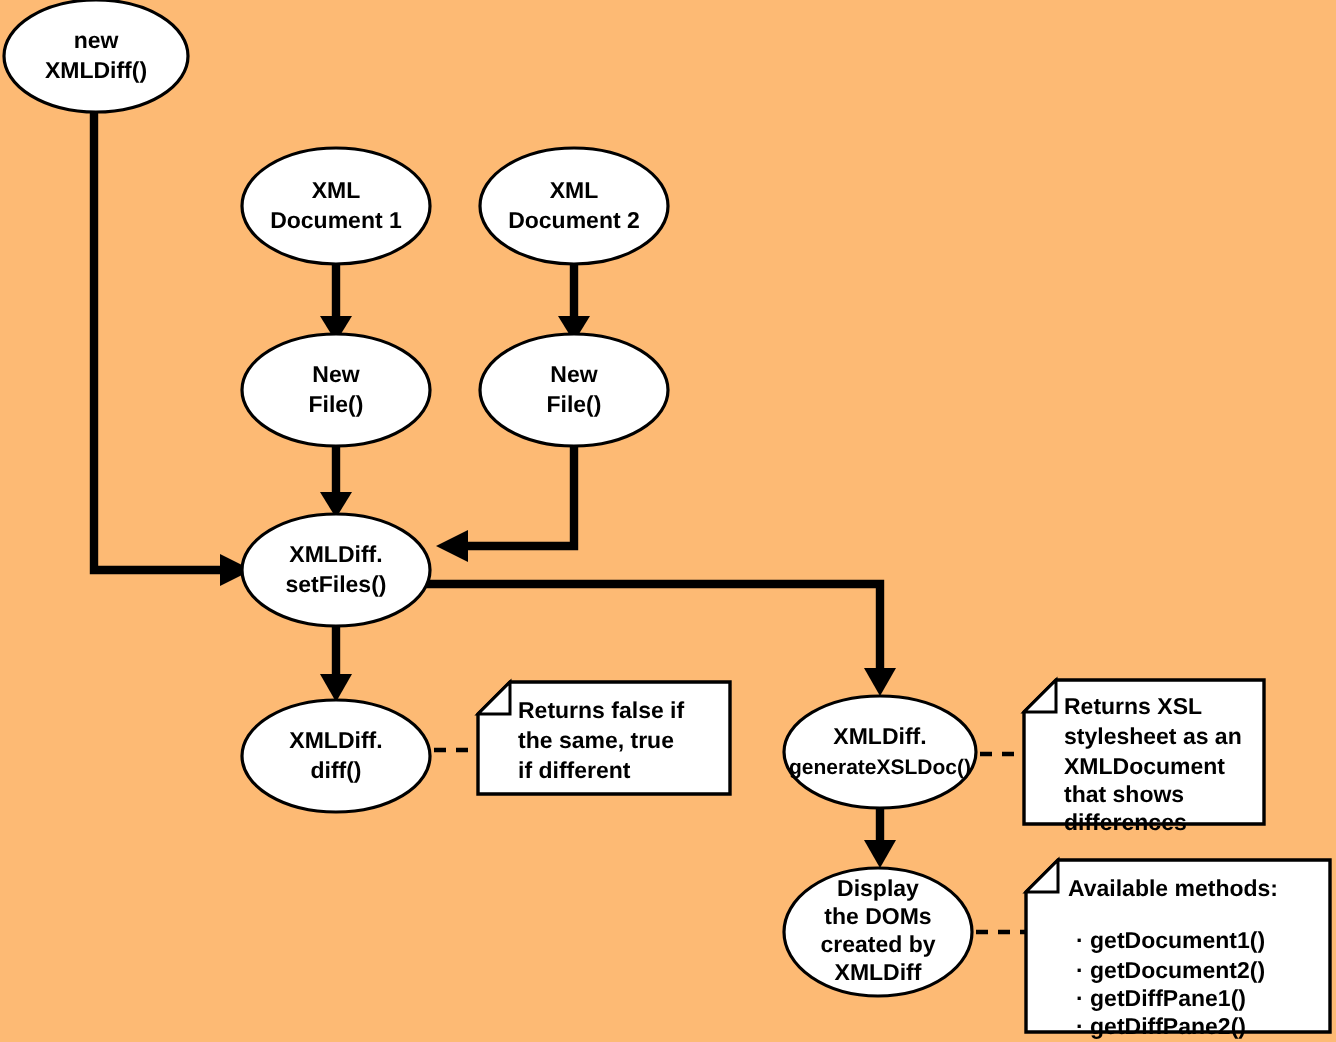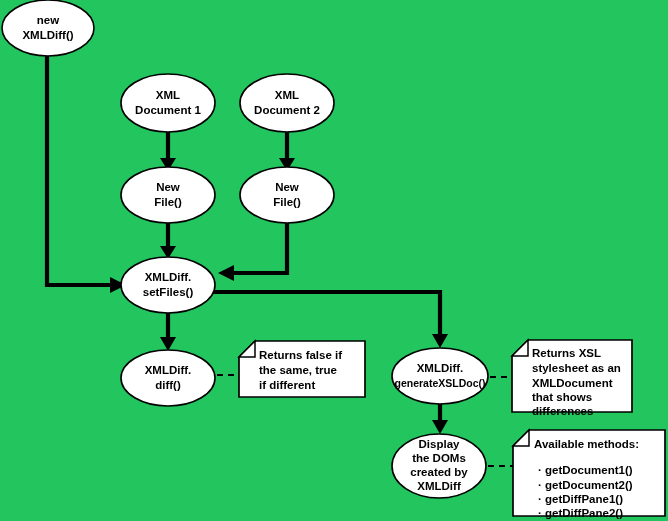--- a/index.html
+++ b/index.html
@@ -4,21 +4,21 @@
 <style>
   html, body {
     margin: 0;
     padding: 0;
     background: #ffffff;
   }
   #diagram-root {
     position: relative;
     width: 668px;
     height: 521px;
-    background: #22c55e;
+    background: #fdba74;
     font-family: "Liberation Sans", sans-serif;
     overflow: hidden;
   }
   svg#flow {
     display: block;
     width: 668px;
     height: 521px;
   }
   .node-ellipse {
     fill: #ffffff;

